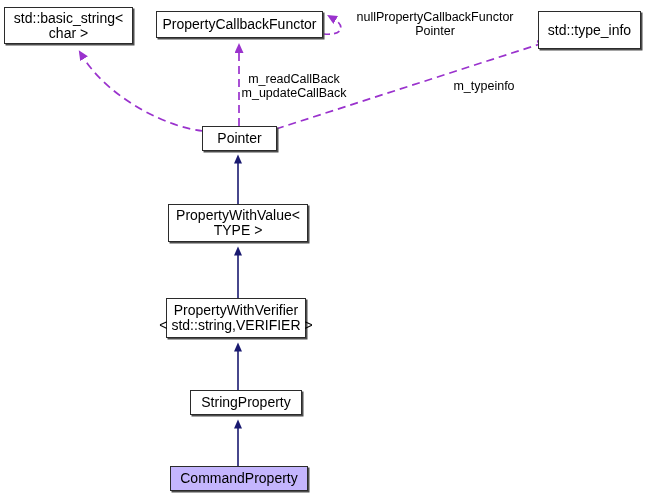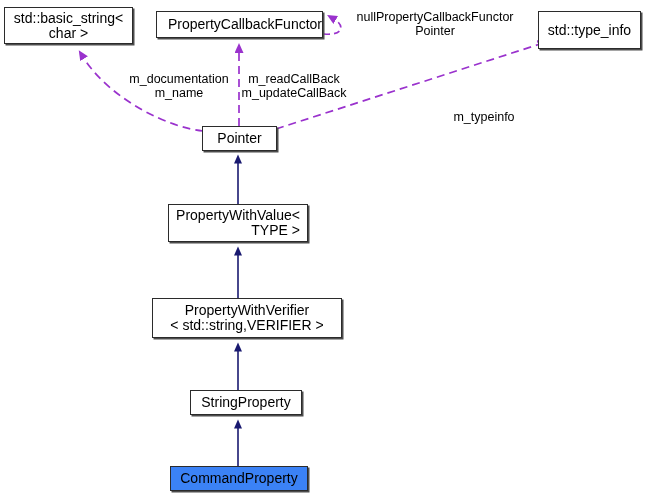--- a/index.html
+++ b/index.html
@@ -25,21 +25,21 @@
     align-items: center;
     justify-content: center;
     text-align: center;
     color: #000000;
     font-size: 14px;
     line-height: 15px;
     white-space: pre;
     z-index: 3;
   }
   .node.filled {
-    background: #3b82f6;
+    background: #c4b5fd;
   }
   .edge-label {
     position: absolute;
     color: #000000;
     font-size: 12.5px;
     line-height: 14px;
     text-align: center;
     white-space: pre;
     z-index: 4;
   }
@@ -92,54 +92,52 @@
     <g>
       <path d="M324,34 C342,36 346,26 334,19" fill="none" stroke="#9a32cd" stroke-width="1.7" stroke-dasharray="6,4" marker-end="url(#arrow-purple)"></path>
     </g>
   </svg>
 
   <div class="node" style="left:4px; top:7px; width:129px; height:37px;">
     <span>std::basic_string&lt;
 char &gt;</span>
   </div>
 
-  <div class="node" style="left:156px; top:11px; width:167px; height:27px;justify-content:flex-end;">
+  <div class="node" style="left:156px; top:11px; width:167px; height:27px;">
     <span>PropertyCallbackFunctor</span>
   </div>
 
   <div class="node" style="left:538px; top:11px; width:103px; height:38px;">
     <span>std::type_info</span>
   </div>
 
   <div class="node" style="left:202px; top:126px; width:75px; height:25px;">
     <span>Pointer</span>
   </div>
 
-  <div class="node" style="left:168px; top:204px; width:140px; height:38px;text-align:right;">
+  <div class="node" style="left:168px; top:204px; width:140px; height:38px;">
     <span>PropertyWithValue&lt;
 TYPE &gt;</span>
   </div>
 
-  <div class="node" style="left:152px; top:298px; width:190px; height:40px;">
+  <div class="node" style="left:166px; top:298px; width:140px; height:40px;">
     <span>PropertyWithVerifier
 &lt; std::string,VERIFIER &gt;</span>
   </div>
 
   <div class="node" style="left:190px; top:390px; width:112px; height:25px;">
     <span>StringProperty</span>
   </div>
 
   <div class="node filled" style="left:170px; top:466px; width:138px; height:25px;">
     <span>CommandProperty</span>
   </div>
 
-  <div class="edge-label" style="left:124px; top:72px; width:110px;">m_documentation
-m_name</div>
 
   <div class="edge-label" style="left:238px; top:72px; width:112px;">m_readCallBack
 m_updateCallBack</div>
 
   <div class="edge-label" style="left:349px; top:10px; width:172px;">nullPropertyCallbackFunctor
 Pointer</div>
 
-  <div class="edge-label" style="left:449px; top:79px; width:70px;margin-top:31px;">m_typeinfo</div>
+  <div class="edge-label" style="left:449px; top:79px; width:70px;">m_typeinfo</div>
 
 </div>
 
 </body></html>

